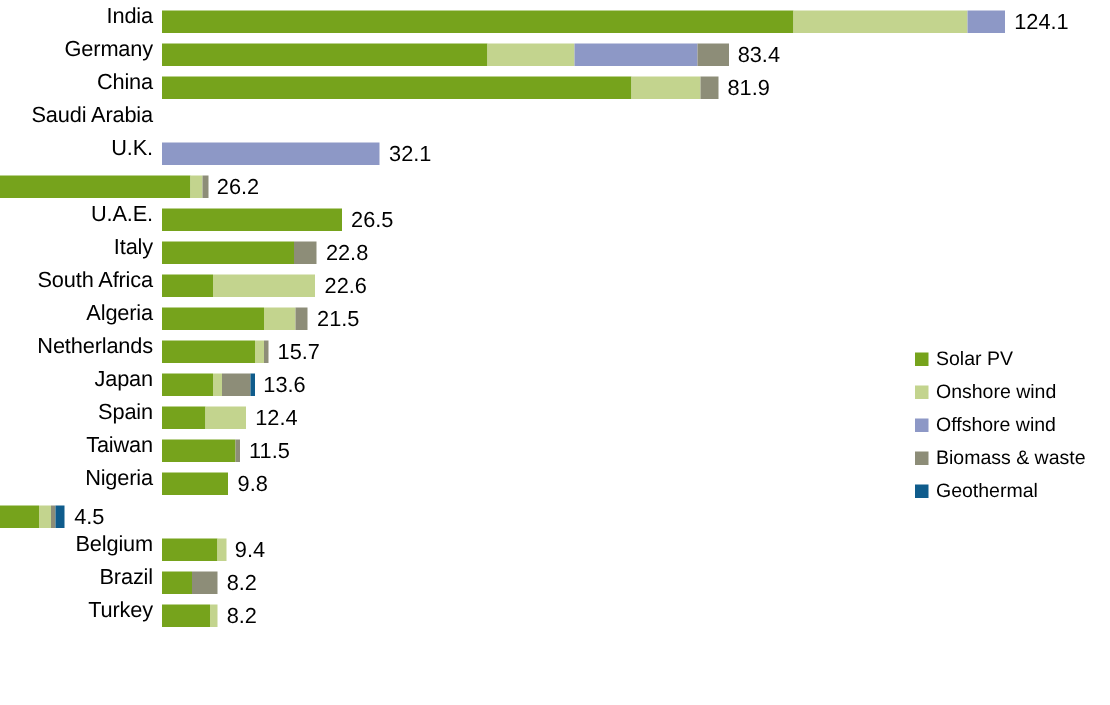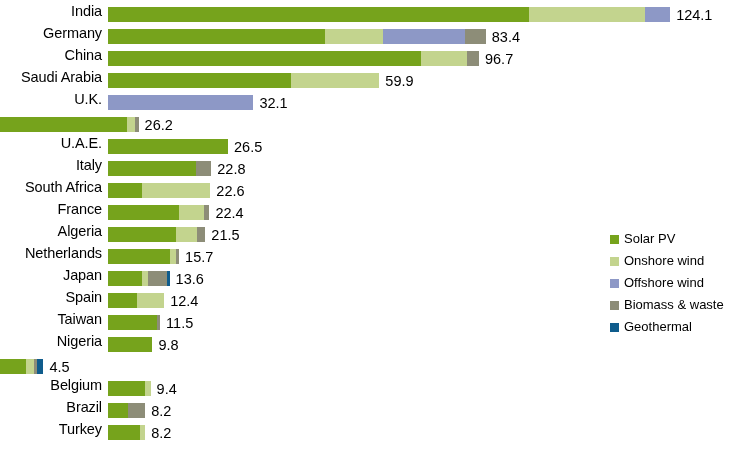--- a/index.html
+++ b/index.html
@@ -111,32 +111,25 @@
         </div>
       </div>
       <div class="row">
         <div class="cat-label">China</div>
         <div class="bar-area">
           <div class="bar">
             <span class="seg" title="Solar PV: 69.1" style="width: 313.023px; background: rgb(118, 163, 28);"></span>
             <span class="seg" title="Onshore wind: 10.2" style="width: 46.206px; background: rgb(195, 212, 142);"></span>
             <span class="seg" title="Biomass &amp; waste: 2.6" style="width: 11.778px; background: rgb(141, 141, 120);"></span>
           </div>
-          <span class="value">96.7</span>
+          <span class="value">81.9</span>
         </div>
       </div>
       <div class="row">
         <div class="cat-label">Saudi Arabia</div>
-        <div class="bar-area">
-          <div class="bar">
-            <span class="seg" title="Solar PV: 40.4" style="width: 183.012px; background: rgb(118, 163, 28);"></span>
-            <span class="seg" title="Onshore wind: 19.5" style="width: 88.335px; background: rgb(195, 212, 142);"></span>
-          </div>
-          <span class="value">59.9</span>
-        </div>
       </div>
       <div class="row">
         <div class="cat-label">U.K.</div>
         <div class="bar-area">
           <div class="bar">
             <span class="seg" title="Offshore wind: 32.1" style="width: 145.413px; background: rgb(141, 152, 198);"></span>
           </div>
           <span class="value">32.1</span>
         </div>
       </div>
@@ -170,31 +163,20 @@
         </div>
       </div>
       <div class="row">
         <div class="cat-label">South Africa</div>
         <div class="bar-area">
           <div class="bar">
             <span class="seg" title="Solar PV: 7.5" style="width: 33.975px; background: rgb(118, 163, 28);"></span>
             <span class="seg" title="Onshore wind: 15.1" style="width: 68.403px; background: rgb(195, 212, 142);"></span>
           </div>
           <span class="value">22.6</span>
-        </div>
-      </div>
-      <div class="row">
-        <div class="cat-label">France</div>
-        <div class="bar-area">
-          <div class="bar">
-            <span class="seg" title="Solar PV: 15.7" style="width: 71.121px; background: rgb(118, 163, 28);"></span>
-            <span class="seg" title="Onshore wind: 5.5" style="width: 24.915px; background: rgb(195, 212, 142);"></span>
-            <span class="seg" title="Biomass &amp; waste: 1.2" style="width: 5.436px; background: rgb(141, 141, 120);"></span>
-          </div>
-          <span class="value">22.4</span>
         </div>
       </div>
       <div class="row">
         <div class="cat-label">Algeria</div>
         <div class="bar-area">
           <div class="bar">
             <span class="seg" title="Solar PV: 15" style="width: 67.95px; background: rgb(118, 163, 28);"></span>
             <span class="seg" title="Onshore wind: 4.6" style="width: 20.838px; background: rgb(195, 212, 142);"></span>
             <span class="seg" title="Biomass &amp; waste: 1.9" style="width: 8.607px; background: rgb(141, 141, 120);"></span>
           </div>

